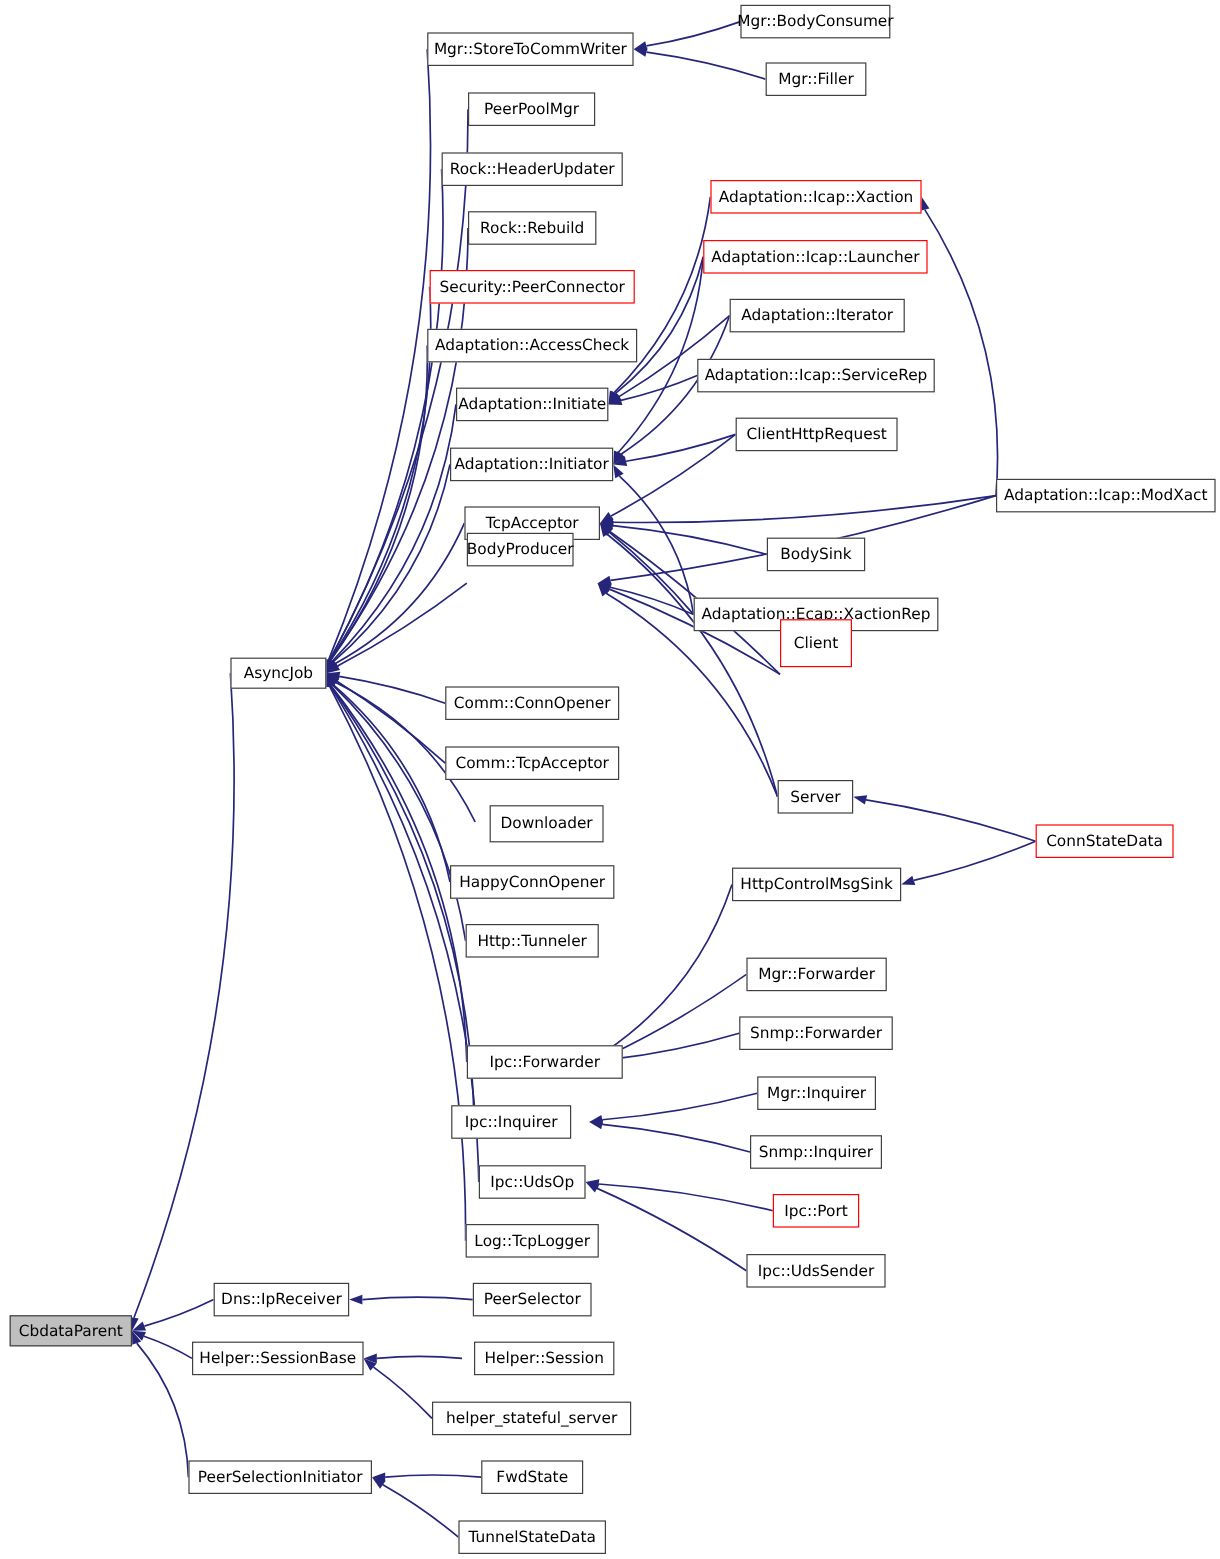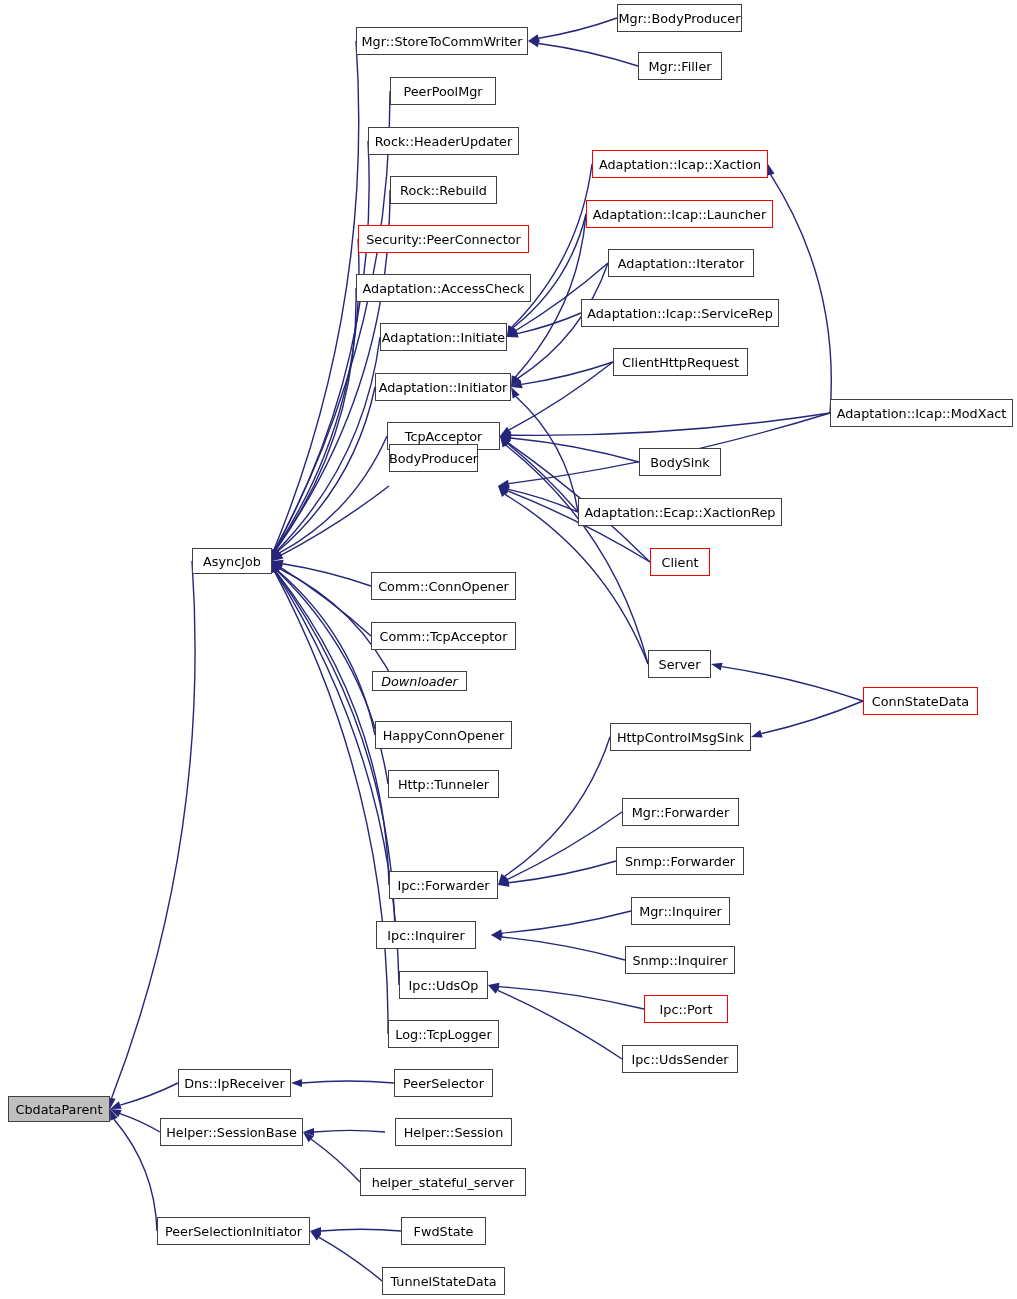--- a/index.html
+++ b/index.html
@@ -132,21 +132,21 @@
       <polygon points="310,1231 321,1227 321,1235" fill="#25257a"></polygon>
       <path d="M 382 1281 Q 352.5175348112031 1256.2571769522242 319.03506962240624 1237.2743539044488" fill="none" stroke="#25257a" stroke-width="1.4"></path>
       <polygon points="310,1231 321.3166528603876,1233.9888740417557 316.7534863844249,1240.559833767142" fill="#25257a"></polygon>
       <path d="M 157 1231 Q 154.9972036390789 1167.6123158290984 113.95440727815773 1119.2646316581968" fill="none" stroke="#25257a" stroke-width="1.4"></path>
       <polygon points="110,1109 117.68700060841107,1117.8266653752303 110.2218139479044,1120.7025979411633" fill="#25257a"></polygon>
     </svg>
 <div class="node" style="left: 356px; top: 27px; width: 172px; height: 28px;">
       <span>Mgr::StoreToCommWriter</span>
     </div>
     <div class="node" style="left: 617px; top: 4px; width: 125px; height: 28px;">
-      <span>Mgr::BodyProducer</span>
+      <span>Mgr::BodyConsumer</span>
     </div>
     <div class="node" style="left: 638px; top: 52px; width: 84px; height: 28px;">
       <span>Mgr::Filler</span>
     </div>
     <div class="node" style="left: 390px; top: 77px; width: 106px; height: 28px;">
       <span>PeerPoolMgr</span>
     </div>
     <div class="node" style="left: 368px; top: 127px; width: 151px; height: 28px;">
       <span>Rock::HeaderUpdater</span>
     </div>
@@ -188,33 +188,33 @@
     </div>
     <div class="node" style="left: 830px; top: 399px; width: 183px; height: 28px;">
       <span>Adaptation::Icap::ModXact</span>
     </div>
     <div class="node" style="left: 389px; top: 444px; width: 89px; height: 28px; justify-content: center;">
       <span>BodyProducer</span>
     </div>
     <div class="node" style="left: 578px; top: 498px; width: 204px; height: 28px;">
       <span>Adaptation::Ecap::XactionRep</span>
     </div>
-    <div class="node red" style="left: 650px; top: 548px; width: 60px; height: 28px;">
+    <div class="node red" style="left: 650px; top: 516px; width: 60px; height: 40px;">
       <span>Client</span>
     </div>
     <div class="node" style="left: 192px; top: 548px; width: 80px; height: 26px;">
       <span>AsyncJob</span>
     </div>
     <div class="node" style="left: 371px; top: 572px; width: 145px; height: 28px;">
       <span>Comm::ConnOpener</span>
     </div>
     <div class="node" style="left: 371px; top: 622px; width: 145px; height: 28px;">
       <span>Comm::TcpAcceptor</span>
     </div>
-    <div class="node" style="left: 372px; top: 671px; width: 95px; height: 20px; font-style: italic;">
+    <div class="node" style="left: 408px; top: 671px; width: 95px; height: 31px;">
       <span>Downloader</span>
     </div>
     <div class="node" style="left: 375px; top: 721px; width: 137px; height: 28px;">
       <span>HappyConnOpener</span>
     </div>
     <div class="node" style="left: 388px; top: 770px; width: 111px; height: 28px;">
       <span>Http::Tunneler</span>
     </div>
     <div class="node" style="left: 648px; top: 650px; width: 63px; height: 28px;">
       <span>Server</span>
@@ -224,36 +224,36 @@
     </div>
     <div class="node" style="left: 610px; top: 723px; width: 141px; height: 28px;">
       <span>HttpControlMsgSink</span>
     </div>
     <div class="node" style="left: 622px; top: 798px; width: 117px; height: 28px;">
       <span>Mgr::Forwarder</span>
     </div>
     <div class="node" style="left: 616px; top: 847px; width: 128px; height: 28px;">
       <span>Snmp::Forwarder</span>
     </div>
-    <div class="node" style="left: 389px; top: 871px; width: 109px; height: 28px; text-align: right;">
+    <div class="node" style="left: 389px; top: 871px; width: 130px; height: 28px; text-align: right;">
       <span>Ipc::Forwarder</span>
     </div>
     <div class="node" style="left: 631px; top: 897px; width: 99px; height: 28px;">
       <span>Mgr::Inquirer</span>
     </div>
     <div class="node" style="left: 625px; top: 946px; width: 110px; height: 28px; justify-content: center;">
       <span>Snmp::Inquirer</span>
     </div>
     <div class="node" style="left: 376px; top: 921px; width: 100px; height: 28px; text-align: center;">
       <span>Ipc::Inquirer</span>
     </div>
     <div class="node" style="left: 399px; top: 971px; width: 89px; height: 28px;">
       <span>Ipc::UdsOp</span>
     </div>
-    <div class="node red" style="left: 644px; top: 995px; width: 84px; height: 28px;">
+    <div class="node red" style="left: 644px; top: 995px; width: 72px; height: 28px;">
       <span>Ipc::Port</span>
     </div>
     <div class="node" style="left: 622px; top: 1045px; width: 116px; height: 28px;">
       <span>Ipc::UdsSender</span>
     </div>
     <div class="node" style="left: 388px; top: 1020px; width: 111px; height: 28px;">
       <span>Log::TcpLogger</span>
     </div>
     <div class="node root" style="left: 8px; top: 1096px; width: 102px; height: 26px;">
       <span>CbdataParent</span>

